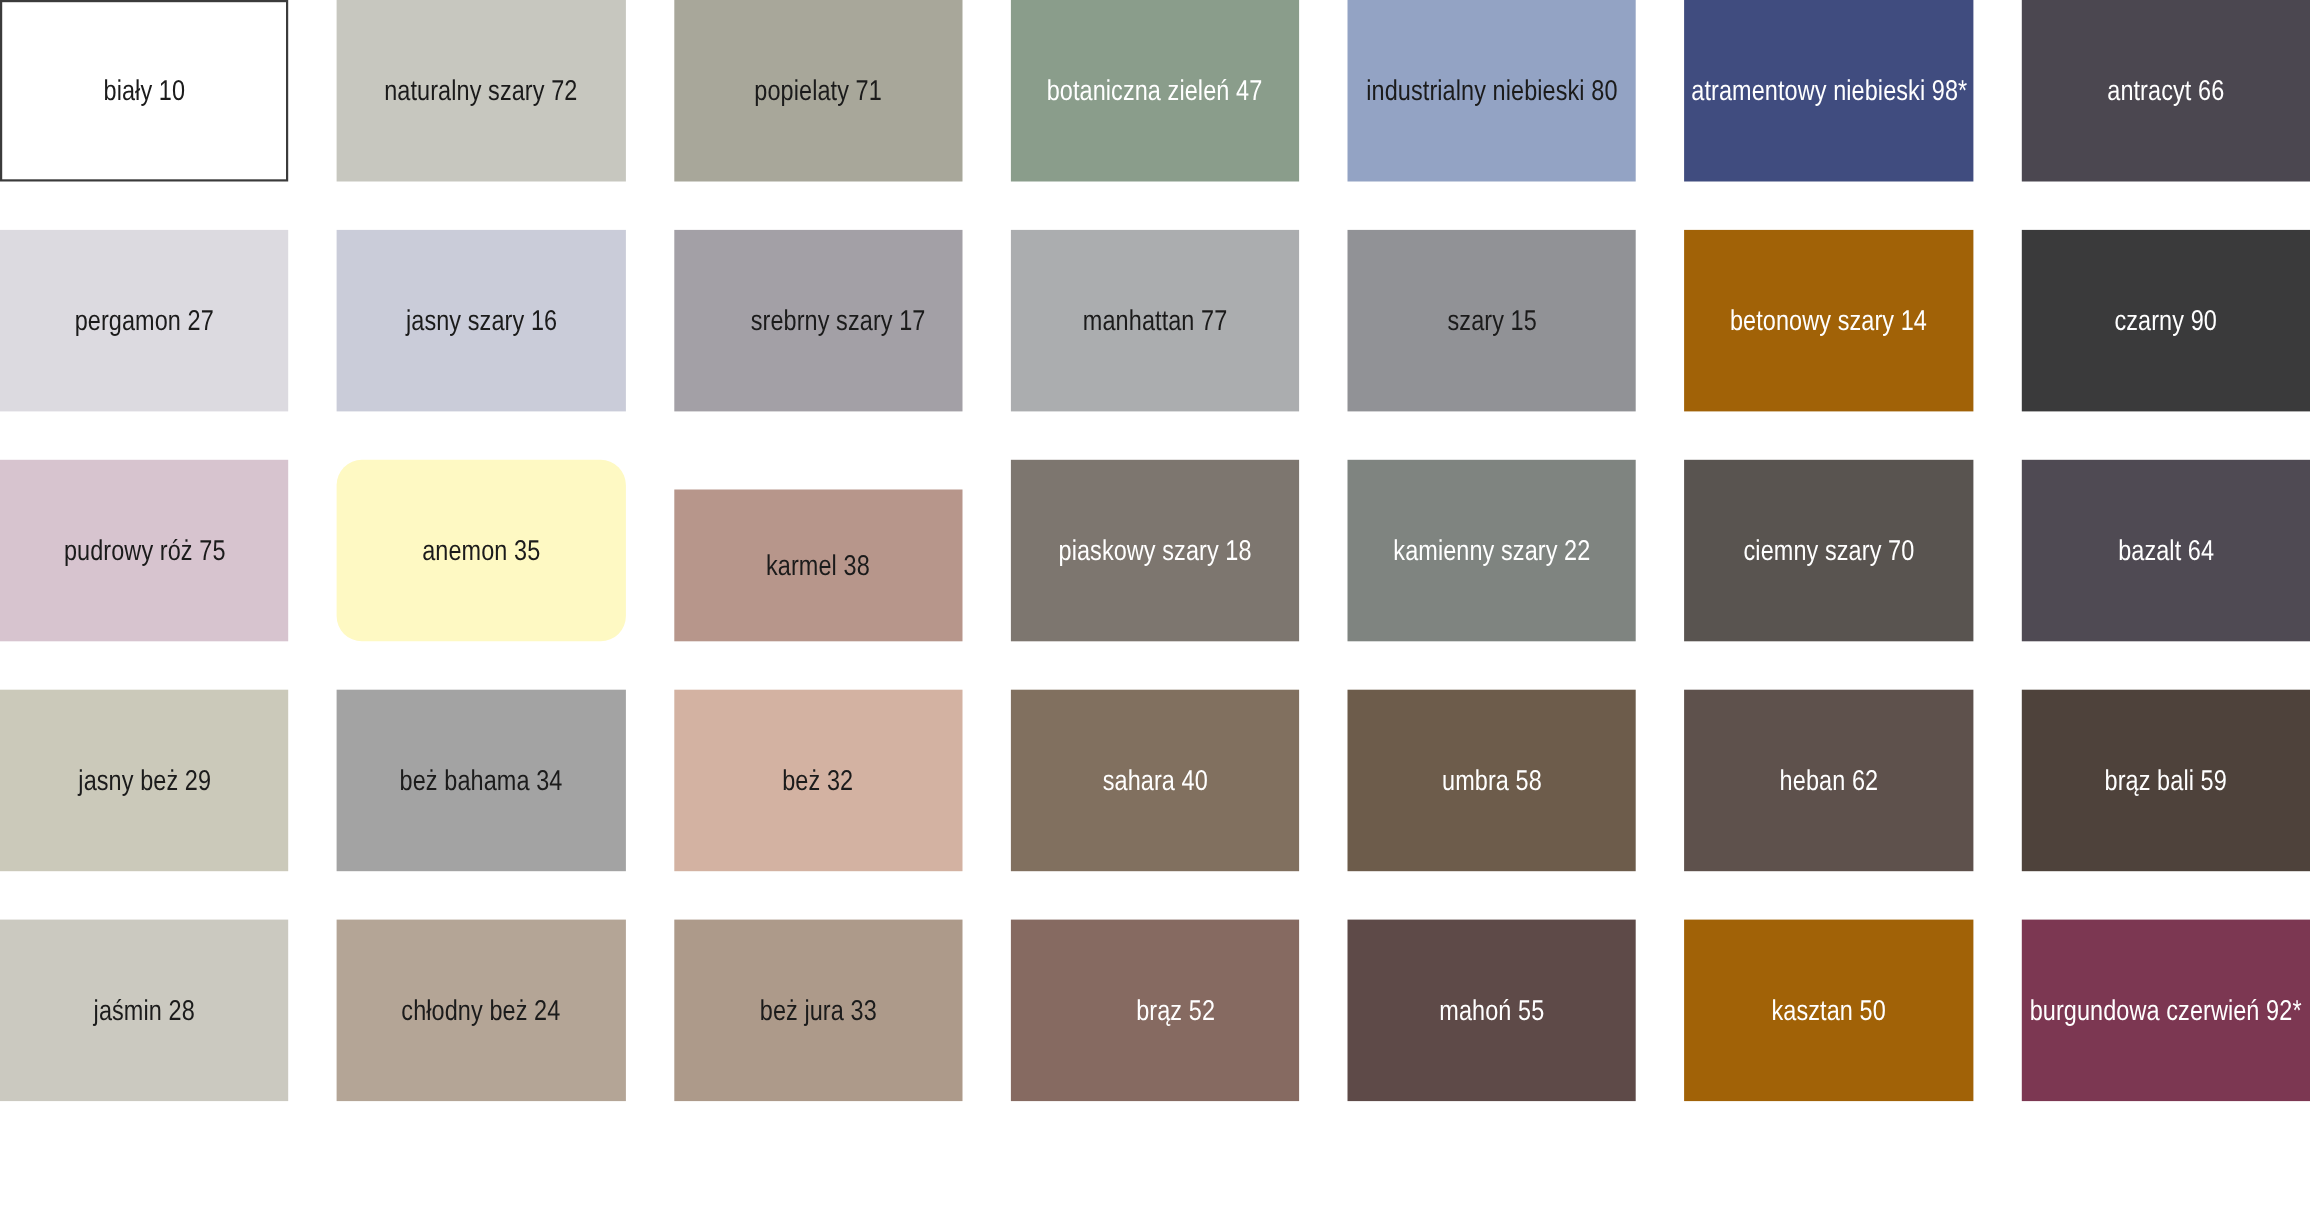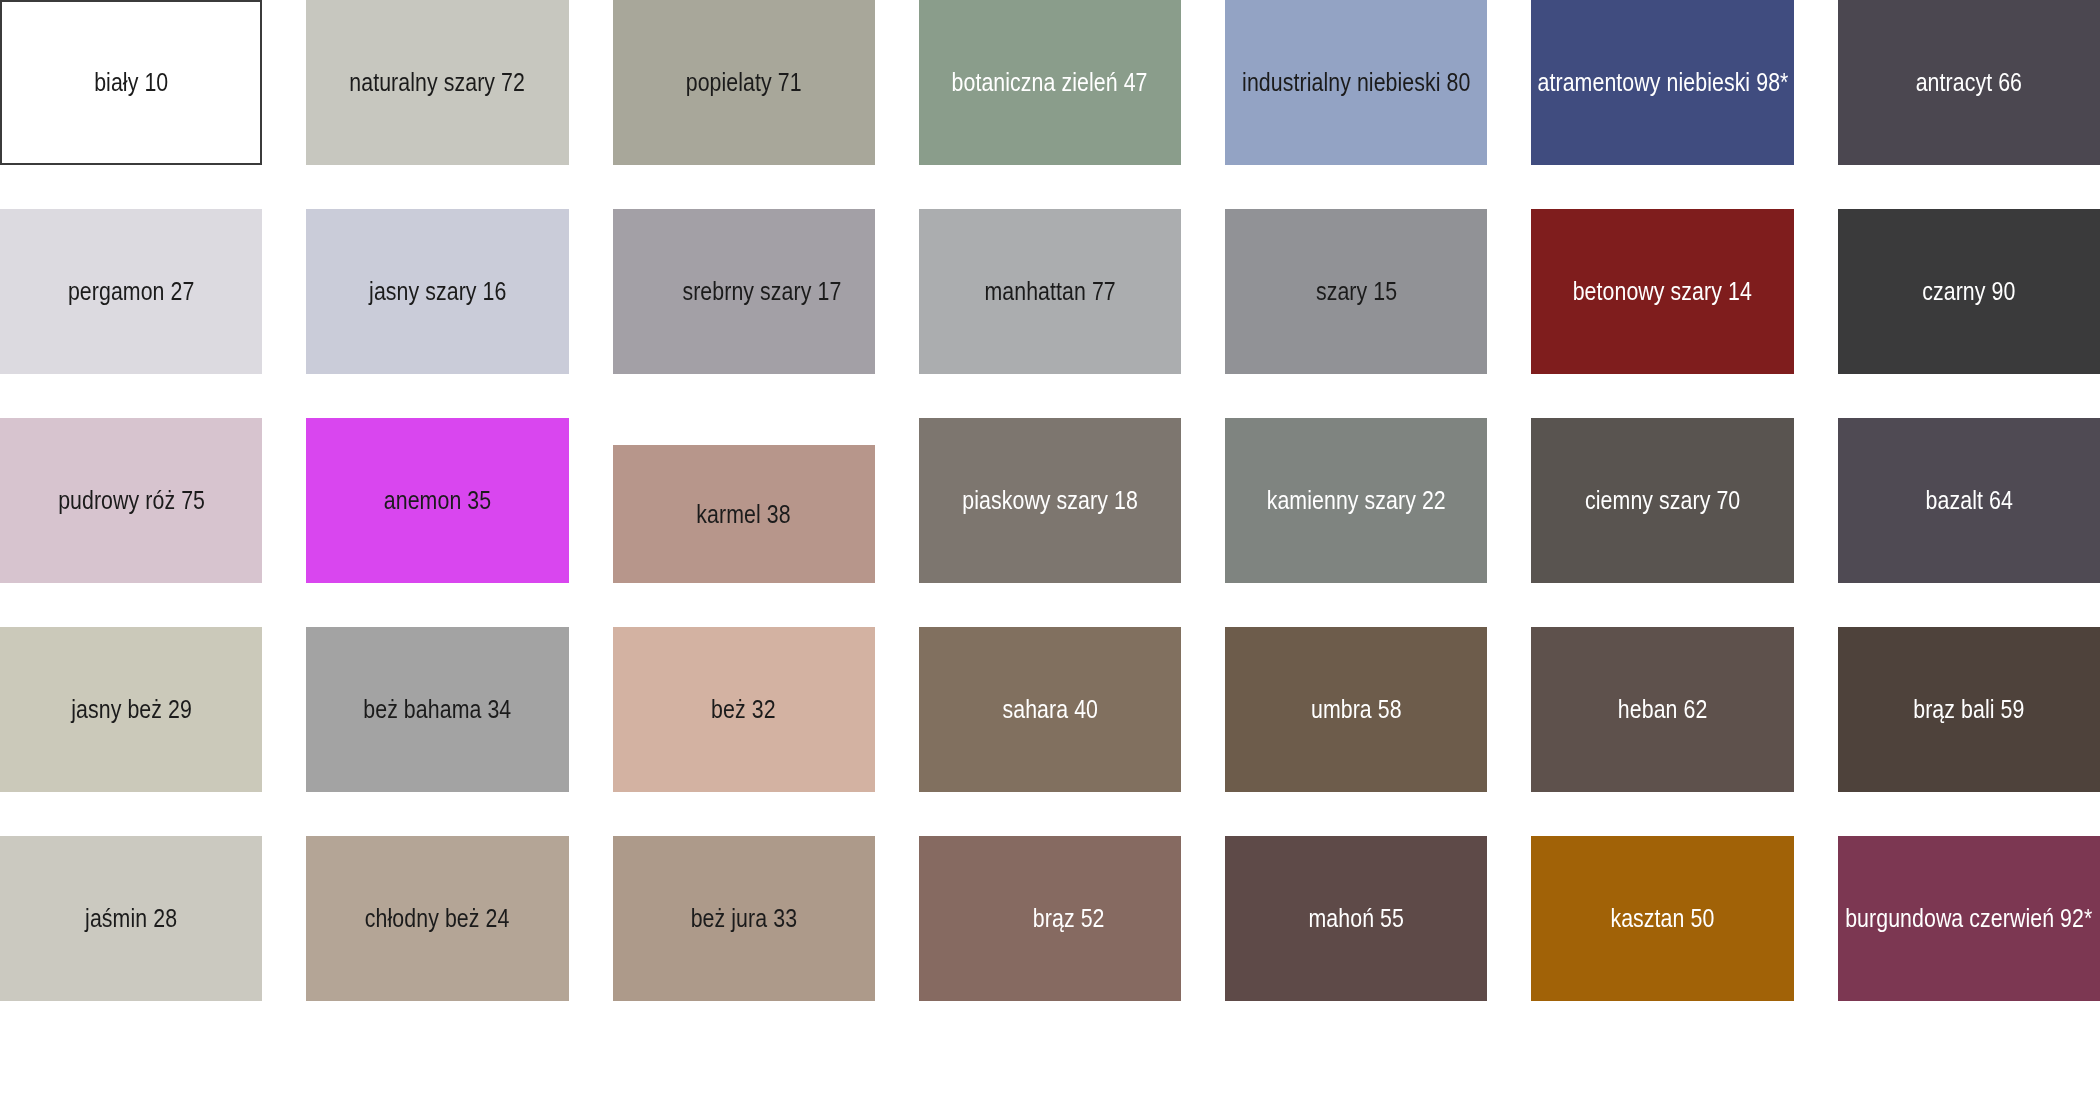--- a/index.html
+++ b/index.html
@@ -81,30 +81,30 @@
     </div>
     <div class="swatch text-dark" style="background: rgb(163, 160, 166); padding-left: 36px;">
       <span class="swatch-label">srebrny szary 17</span>
     </div>
     <div class="swatch text-dark" style="background: rgb(171, 173, 175);">
       <span class="swatch-label">manhattan 77</span>
     </div>
     <div class="swatch text-dark" style="background: rgb(145, 146, 150);">
       <span class="swatch-label">szary 15</span>
     </div>
-    <div class="swatch text-light" style="background: #7f1d1d;">
+    <div class="swatch text-light" style="background: #a16207;">
       <span class="swatch-label">betonowy szary 14</span>
     </div>
     <div class="swatch text-light" style="background: rgb(58, 58, 59);">
       <span class="swatch-label">czarny 90</span>
     </div>
     <div class="swatch text-dark" style="background: rgb(215, 196, 207);">
       <span class="swatch-label">pudrowy róż 75</span>
     </div>
-    <div class="swatch text-dark" style="background: #d946ef;">
+    <div class="swatch text-dark" style="background: #fef9c3; border-radius: 23px;">
       <span class="swatch-label">anemon 35</span>
     </div>
     <div class="swatch text-dark" style="background: rgb(183, 150, 139); margin-top: 27px;">
       <span class="swatch-label">karmel 38</span>
     </div>
     <div class="swatch text-light" style="background: rgb(125, 118, 111);">
       <span class="swatch-label">piaskowy szary 18</span>
     </div>
     <div class="swatch text-light" style="background: rgb(127, 132, 128);">
       <span class="swatch-label">kamienny szary 22</span>

